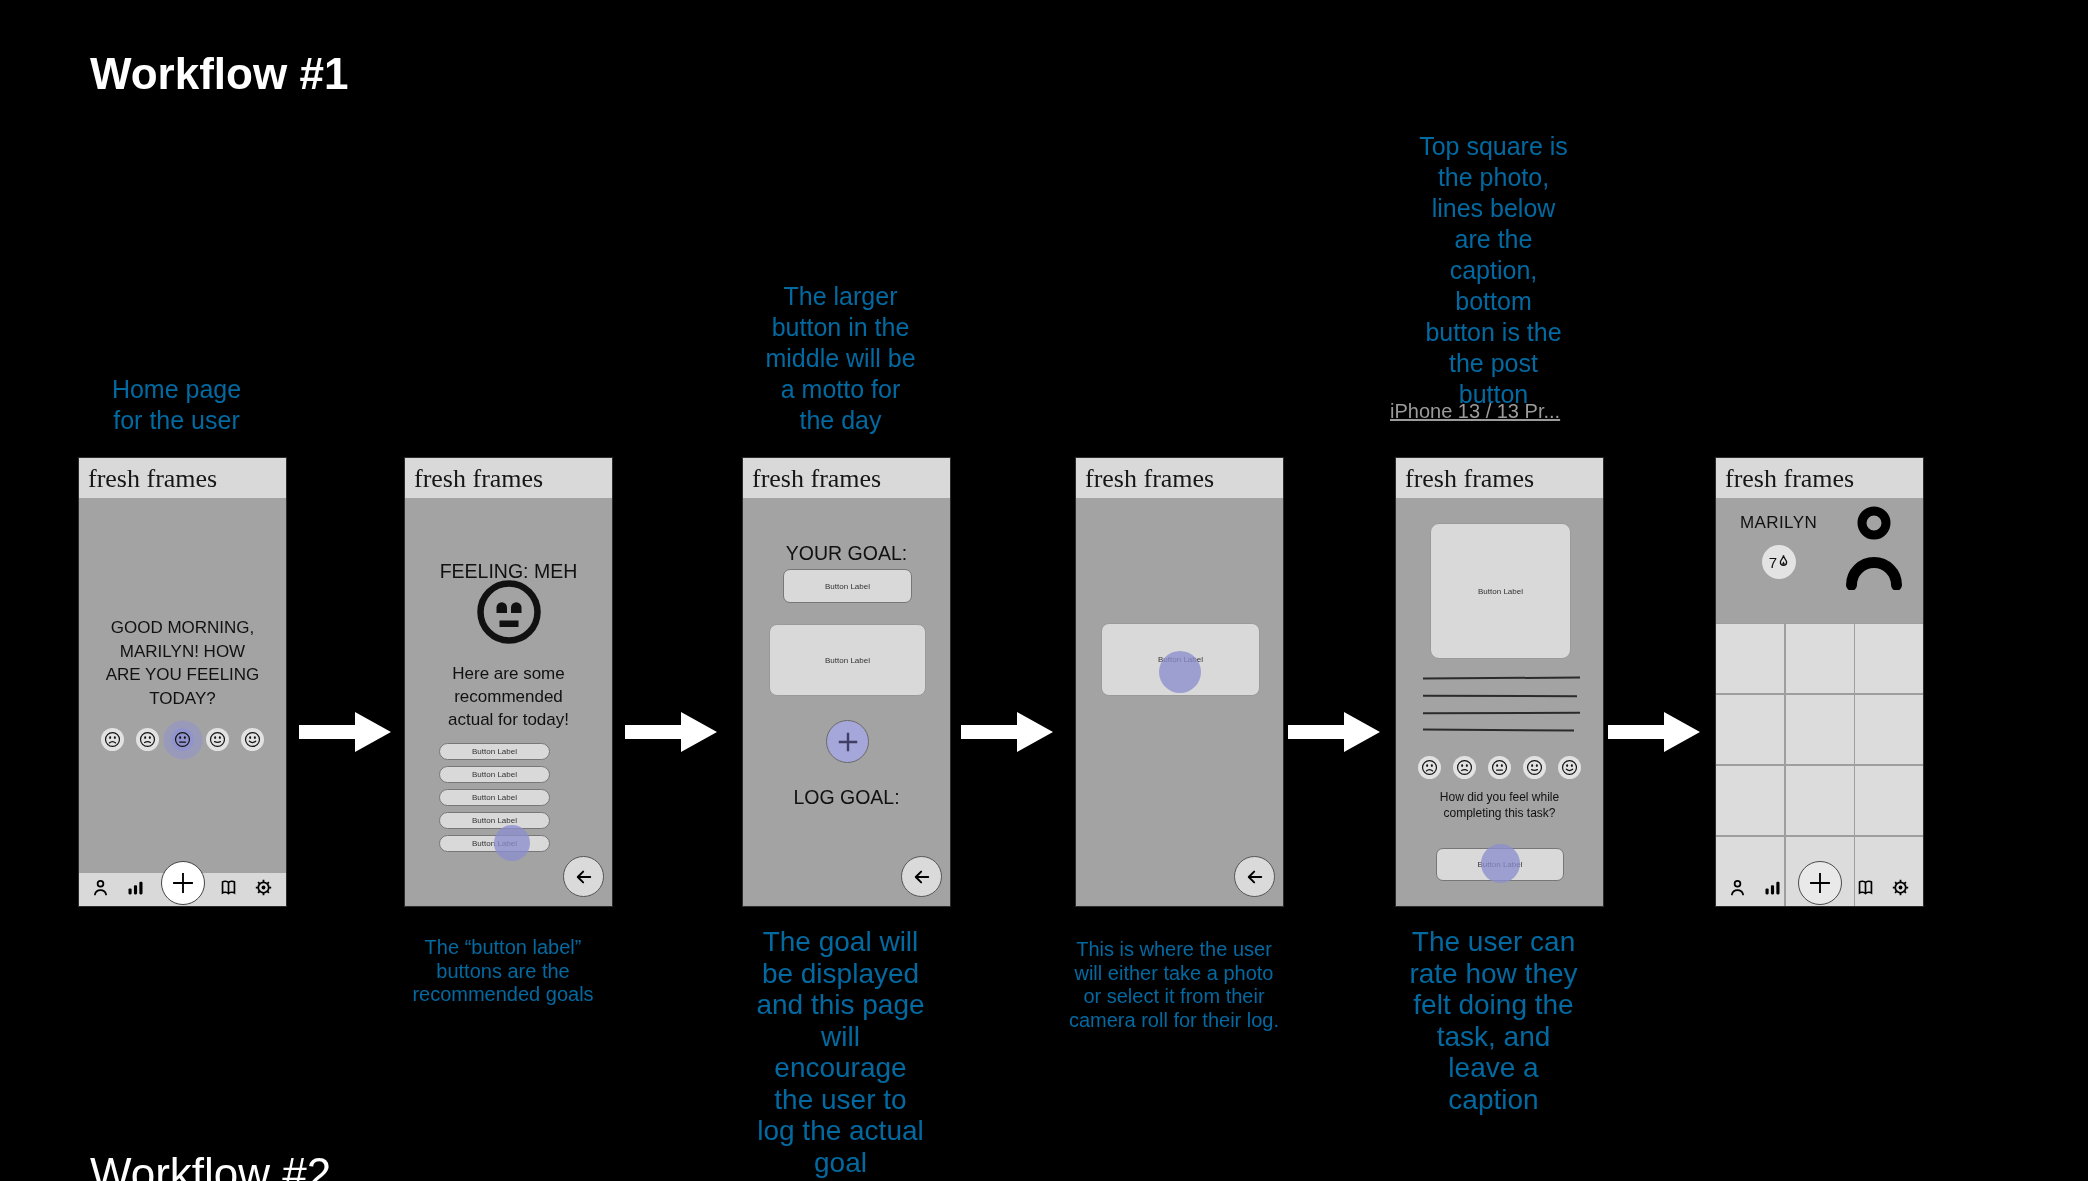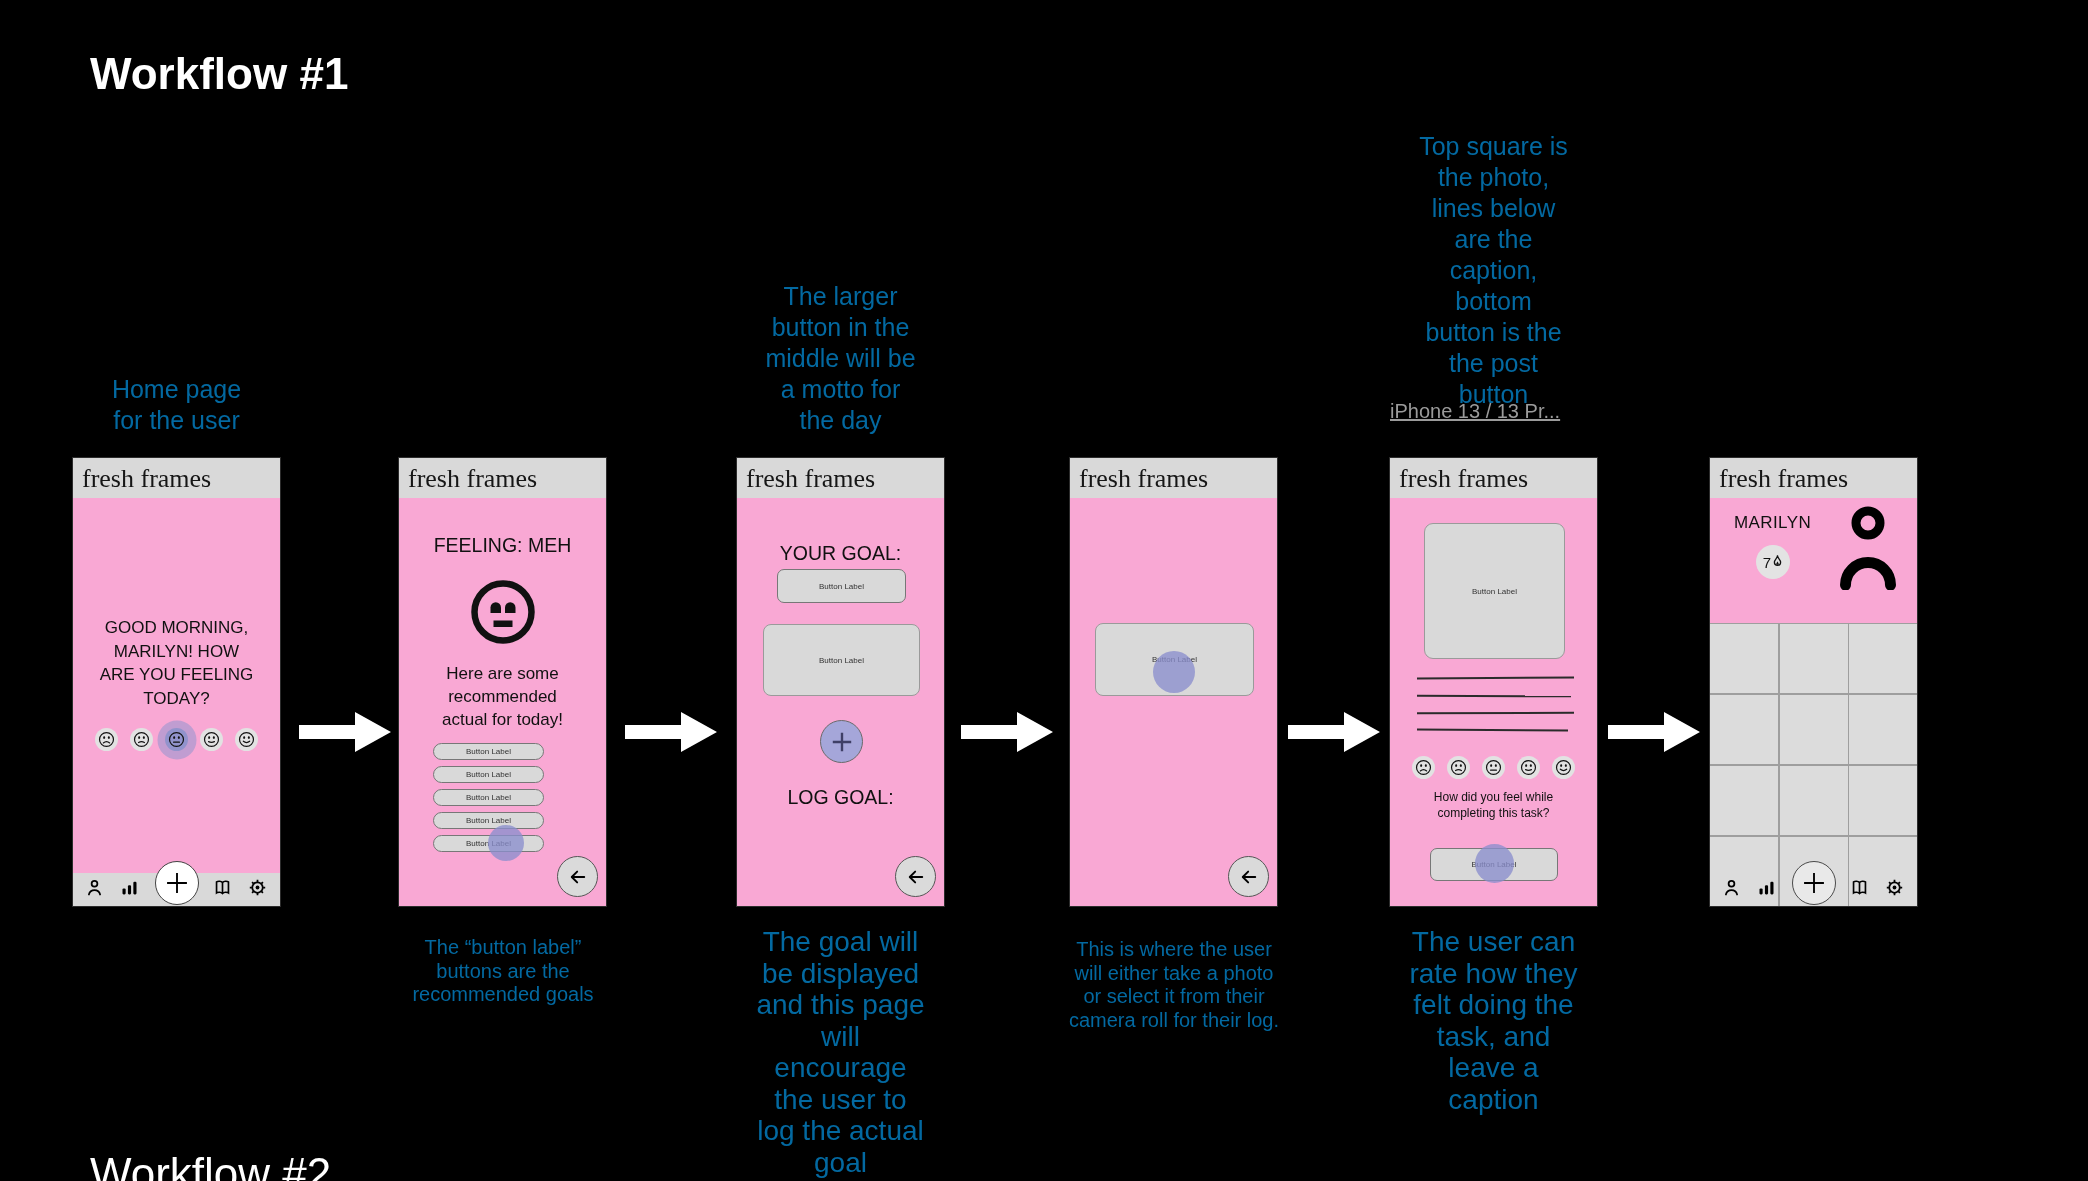--- a/index.html
+++ b/index.html
@@ -6,22 +6,22 @@
   body{position:relative;width:2088px;height:1181px;overflow:hidden;
        font-family:"Liberation Sans",sans-serif;}
   .abs{position:absolute;}
   .big-title{position:absolute;color:#fff;font-size:44px;font-weight:500;line-height:52px;}
   .note{position:absolute;color:#0369a1;text-align:center;white-space:pre-line;}
   .note-md{font-size:25px;line-height:31px;}
   .note-sm{font-size:20px;line-height:23.5px;}
   .note-lg{font-size:28px;line-height:31.5px;}
   .dev-label{position:absolute;color:#9b9b9b;font-size:20px;white-space:nowrap;}
   
-  .ph{position:absolute;width:209px;height:450px;background:#f9a8d4;border:1.5px solid #2c2c2c;
-      box-sizing:border-box;overflow:hidden;}
+  .ph{position:absolute;width:209px;height:450px;background:#a3a3a3;border:1.5px solid #2c2c2c;
+      box-sizing:border-box;overflow:hidden;margin-left:6px;}
   .ph-h{position:absolute;top:0;left:0;right:0;height:40px;background:#d9d9d9;
         font-family:"Liberation Serif","DejaVu Serif",serif;font-size:26px;color:#161616;
         line-height:41px;padding-left:9px;box-sizing:border-box;}
   .ctxt{position:absolute;left:0;right:0;text-align:center;white-space:pre-line;color:#111;}
   .greeting{top:158px;font-size:17px;line-height:23.5px;font-weight:400;}
   .h19{font-size:19.5px;font-weight:500;}
   
   .emorow{position:absolute;left:0;right:0;display:flex;justify-content:center;gap:12px;}
   .emo{position:relative;width:23px;height:23px;border-radius:50%;background:#e2e2e2;
        display:flex;align-items:center;justify-content:center;flex:0 0 auto;}
@@ -199,21 +199,21 @@
   </div>
   <div class="plusbtn">
       <svg width="28" height="28" viewBox="0 0 24 24">
         <path d="M12 3.5 V20.5 M3.5 12 H20.5" stroke="#000" stroke-width="1.6"></path>
       </svg>
     </div>
 </div>
 
 <div class="ph" style="left:398px;top:457px;">
   <div class="ph-h">fresh frames</div>
-  <div class="ctxt h19" style="top:76px;">FEELING: MEH</div>
+  <div class="ctxt h19" style="top:102px;">FEELING: MEH</div>
   <div class="abs" style="left:50%;top:118px;transform:translateX(-50%);">
     <svg width="72" height="72" viewBox="0 0 72 72">
         <circle cx="36" cy="36" r="28.5" fill="none" stroke="#111" stroke-width="6.5"></circle>
         <path d="M23.5 37 v-5.5 a5.25 5.25 0 0 1 10.5 0 V37 Z" fill="#111"></path>
         <path d="M38 37 v-5.5 a5.25 5.25 0 0 1 10.5 0 V37 Z" fill="#111"></path>
         <rect x="26.5" y="44.5" width="19" height="6.5" fill="#111"></rect>
       </svg>
   </div>
   <div class="ctxt" style="top:204px;font-size:17px;line-height:23px;font-weight:500;">Here are some
 recommended

